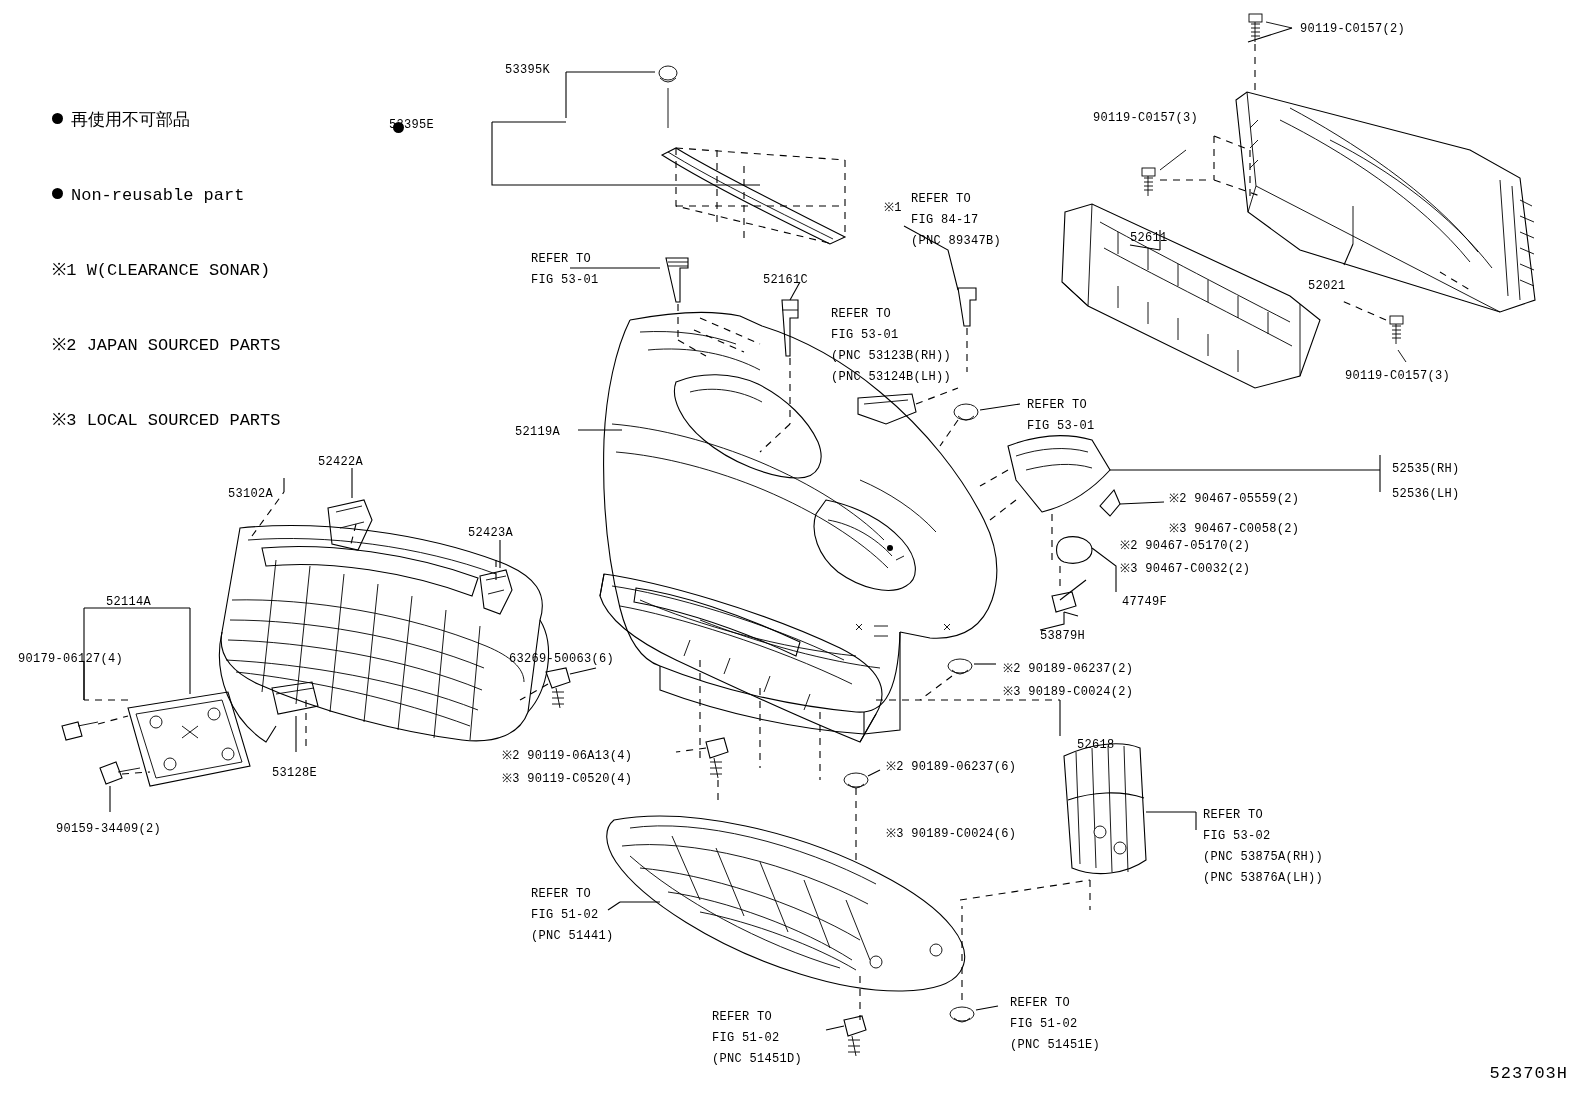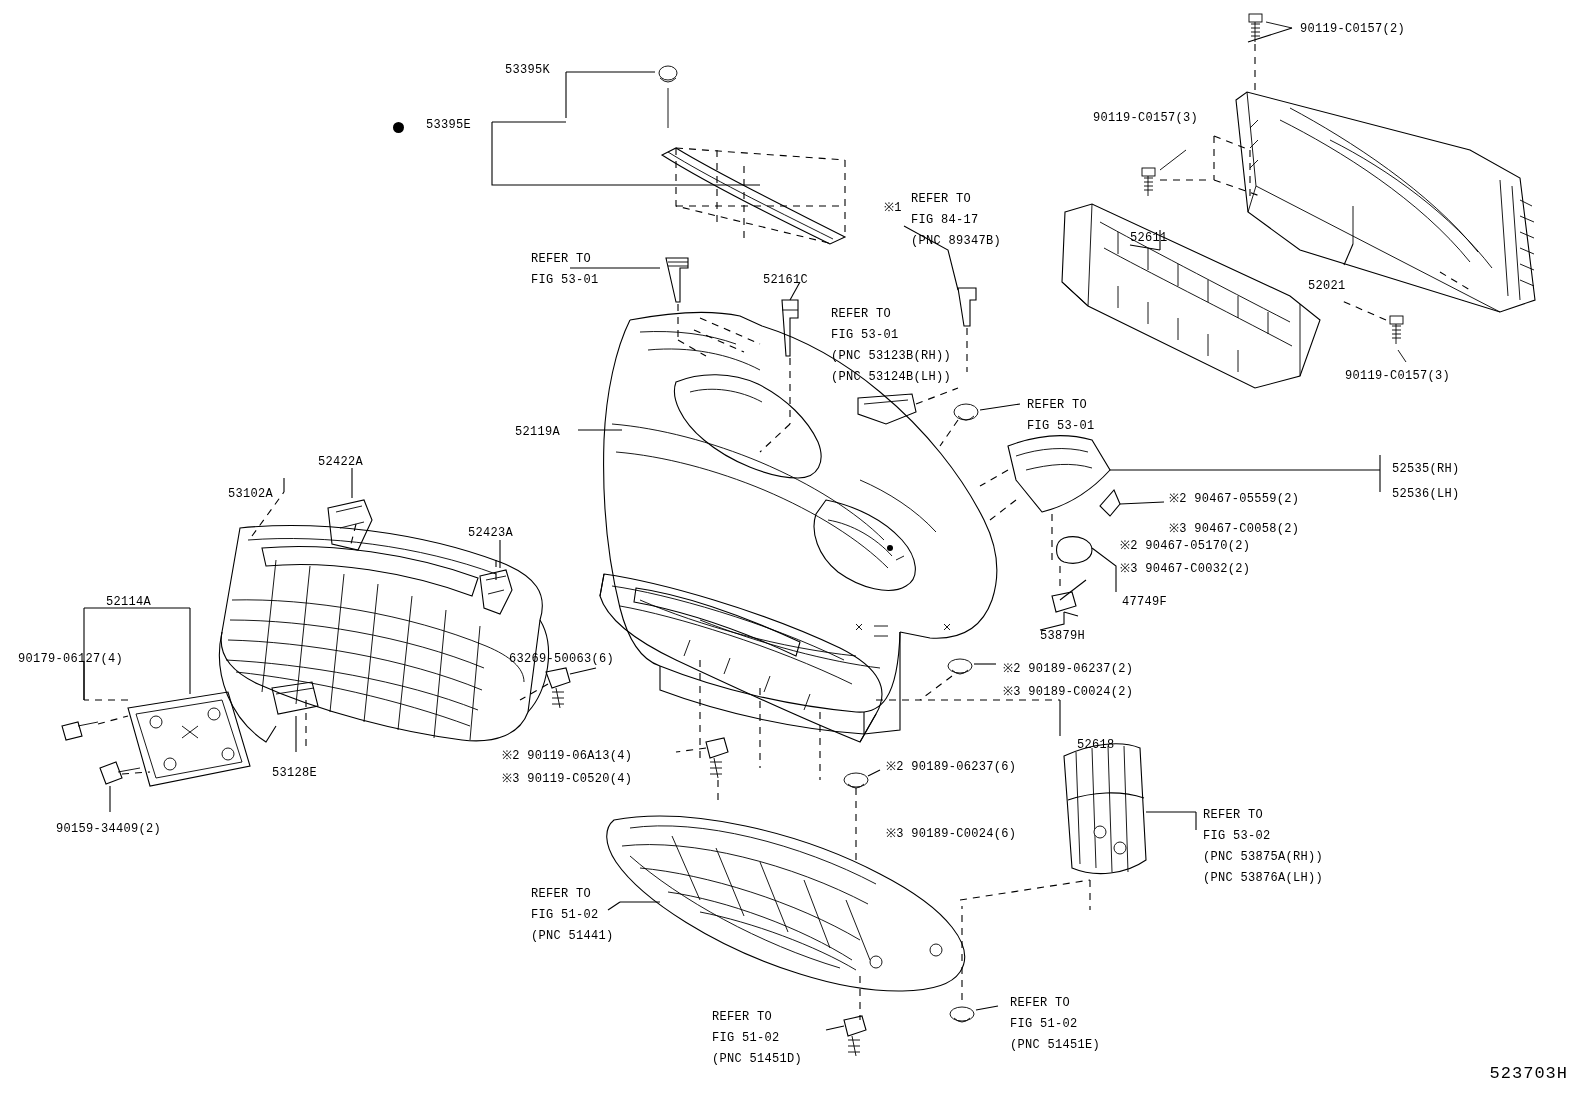--- a/index.html
+++ b/index.html
@@ -377,26 +377,33 @@
       <path class="ln" d="M1060 600 L1086 580"></path>
       <path class="ln" d="M1078 616 L1064 612"></path>
       <path class="ln" d="M1196 812 L1196 830"></path>
       <path class="ln" d="M620 902 L608 910"></path>
       <path class="ln" d="M284 492 L284 478"></path>
       <path class="ln" d="M352 468 L352 468"></path>
       <path class="ln" d="M1248 42 L1292 28"></path>
     </g>
   </svg>
 
+  <div class="legend">
+    <div><span class="bullet"></span><span>再使用不可部品</span></div>
+    <div><span class="bullet"></span><span>Non-reusable part</span></div>
+    <div>※1 W(CLEARANCE SONAR)</div>
+    <div>※2 JAPAN SOURCED PARTS</div>
+    <div>※3 LOCAL SOURCED PARTS</div>
+  </div>
 
   <div class="dot-lead" style="left:393px; top:122px;"></div>
 
   <div id="label-layer">
       <div class="lbl" style="left: 505px; top: 60px;">53395K</div>
-      <div class="lbl" style="left: 426px; top: 115px;">53395E</div>
+      <div class="lbl" style="left: 389px; top: 115px;">53395E</div>
       <div class="lbl" style="left: 1300px; top: 19px;">90119-C0157(2)</div>
       <div class="lbl" style="left: 1093px; top: 108px;">90119-C0157(3)</div>
       <div class="lbl" style="left: 1130px; top: 228px;">52611</div>
       <div class="lbl" style="left: 1308px; top: 276px;">52021</div>
       <div class="lbl" style="left: 1345px; top: 366px;">90119-C0157(3)</div>
       <div class="lbl" style="left: 531px; top: 249px;">REFER TO
 FIG 53-01</div>
       <div class="lbl" style="left: 763px; top: 270px;">52161C</div>
       <div class="lbl" style="left: 911px; top: 189px;">REFER TO
 FIG 84-17

